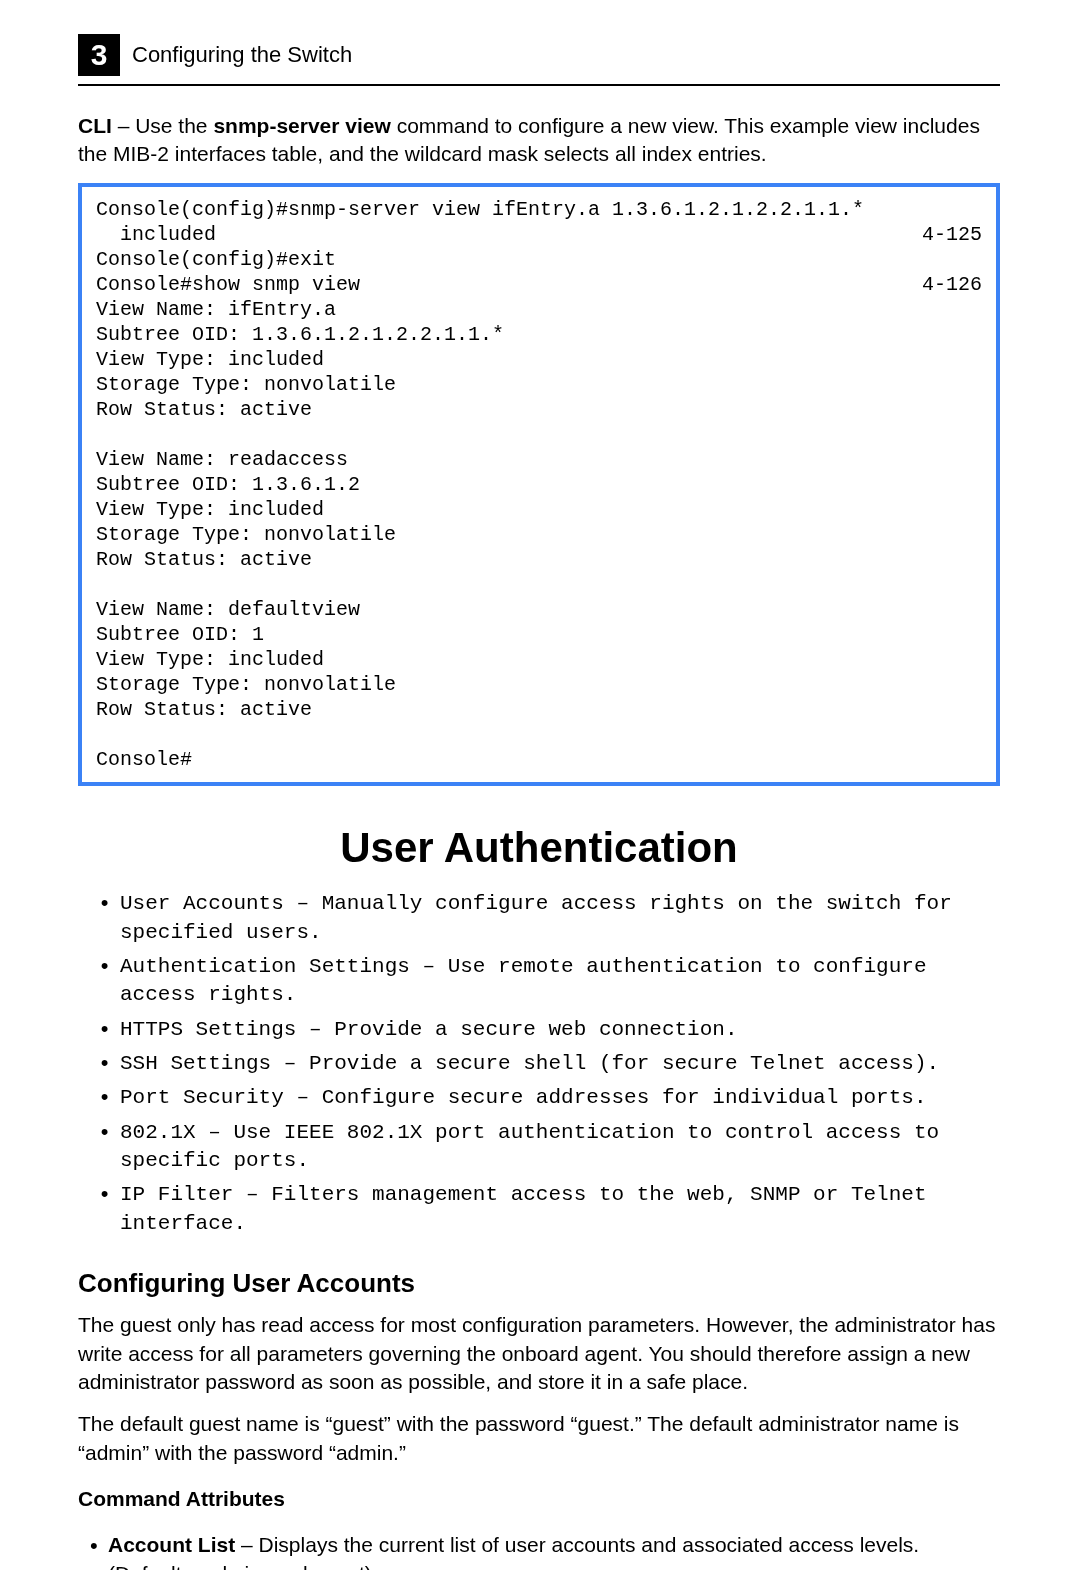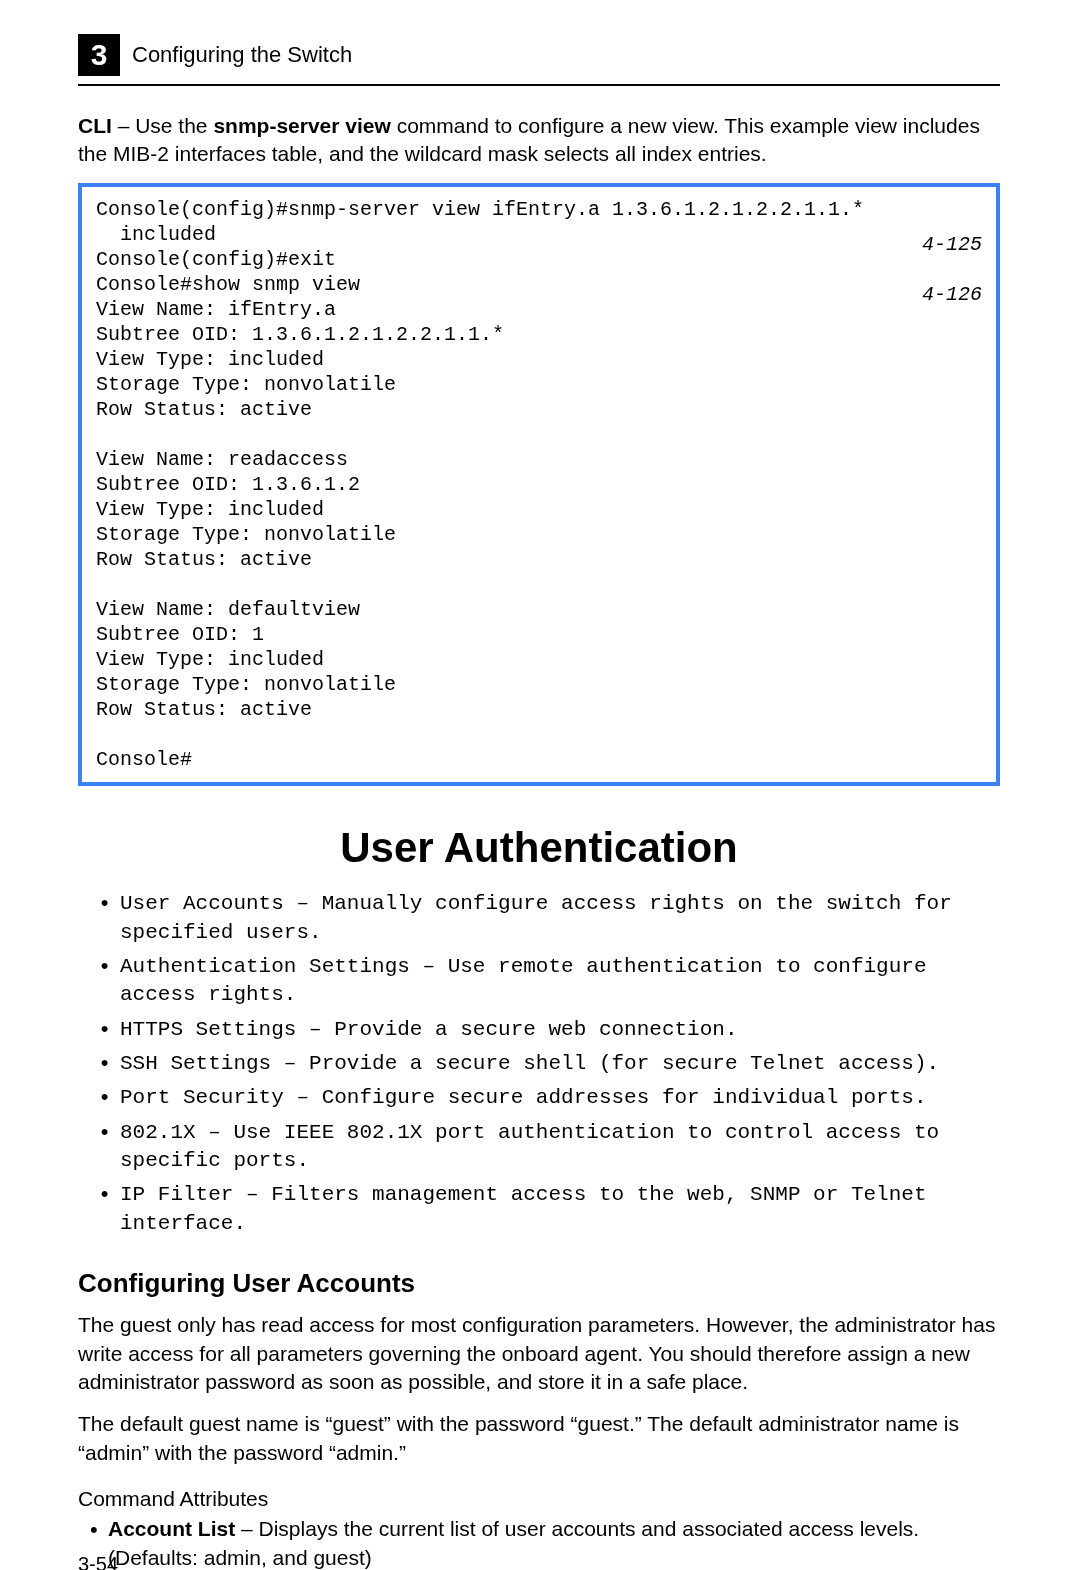--- a/index.html
+++ b/index.html
@@ -49,23 +49,21 @@
     border: 4px solid #3b82f6;
     padding: 10px 14px 10px 14px;
     font-family: "Courier New", Courier, monospace;
     font-size: 20px;
     line-height: 1.25;
     white-space: pre;
     margin-bottom: 34px;
     position: relative;
   }
   .code-ref {
-    font-style: italic;
     float: right;
-    margin-top: 10px;
   }
   h1.section {
     font-size: 42px;
     font-weight: bold;
     margin: 16px 0 14px 0;
     text-align: center;
   }
   h2.subsection {
     font-size: 26px;
     font-weight: bold;
@@ -83,22 +81,22 @@
     margin-bottom: 6px;
   }
   ul.bullets li::before {
     content: "•";
     position: absolute;
     left: 0;
     top: 0;
     font-size: 22px;
   }
   .cmd-attr-title {
-    font-weight: normal;
-    margin: 18px 0 2px 0;
+    font-weight: bold;
+    margin: 18px 0 18px 0;
   }
   .attr-item {
     margin-left: 12px;
     position: relative;
     padding-left: 18px;
   }
   .attr-item::before {
     content: "•";
     position: absolute;
     left: 0;

